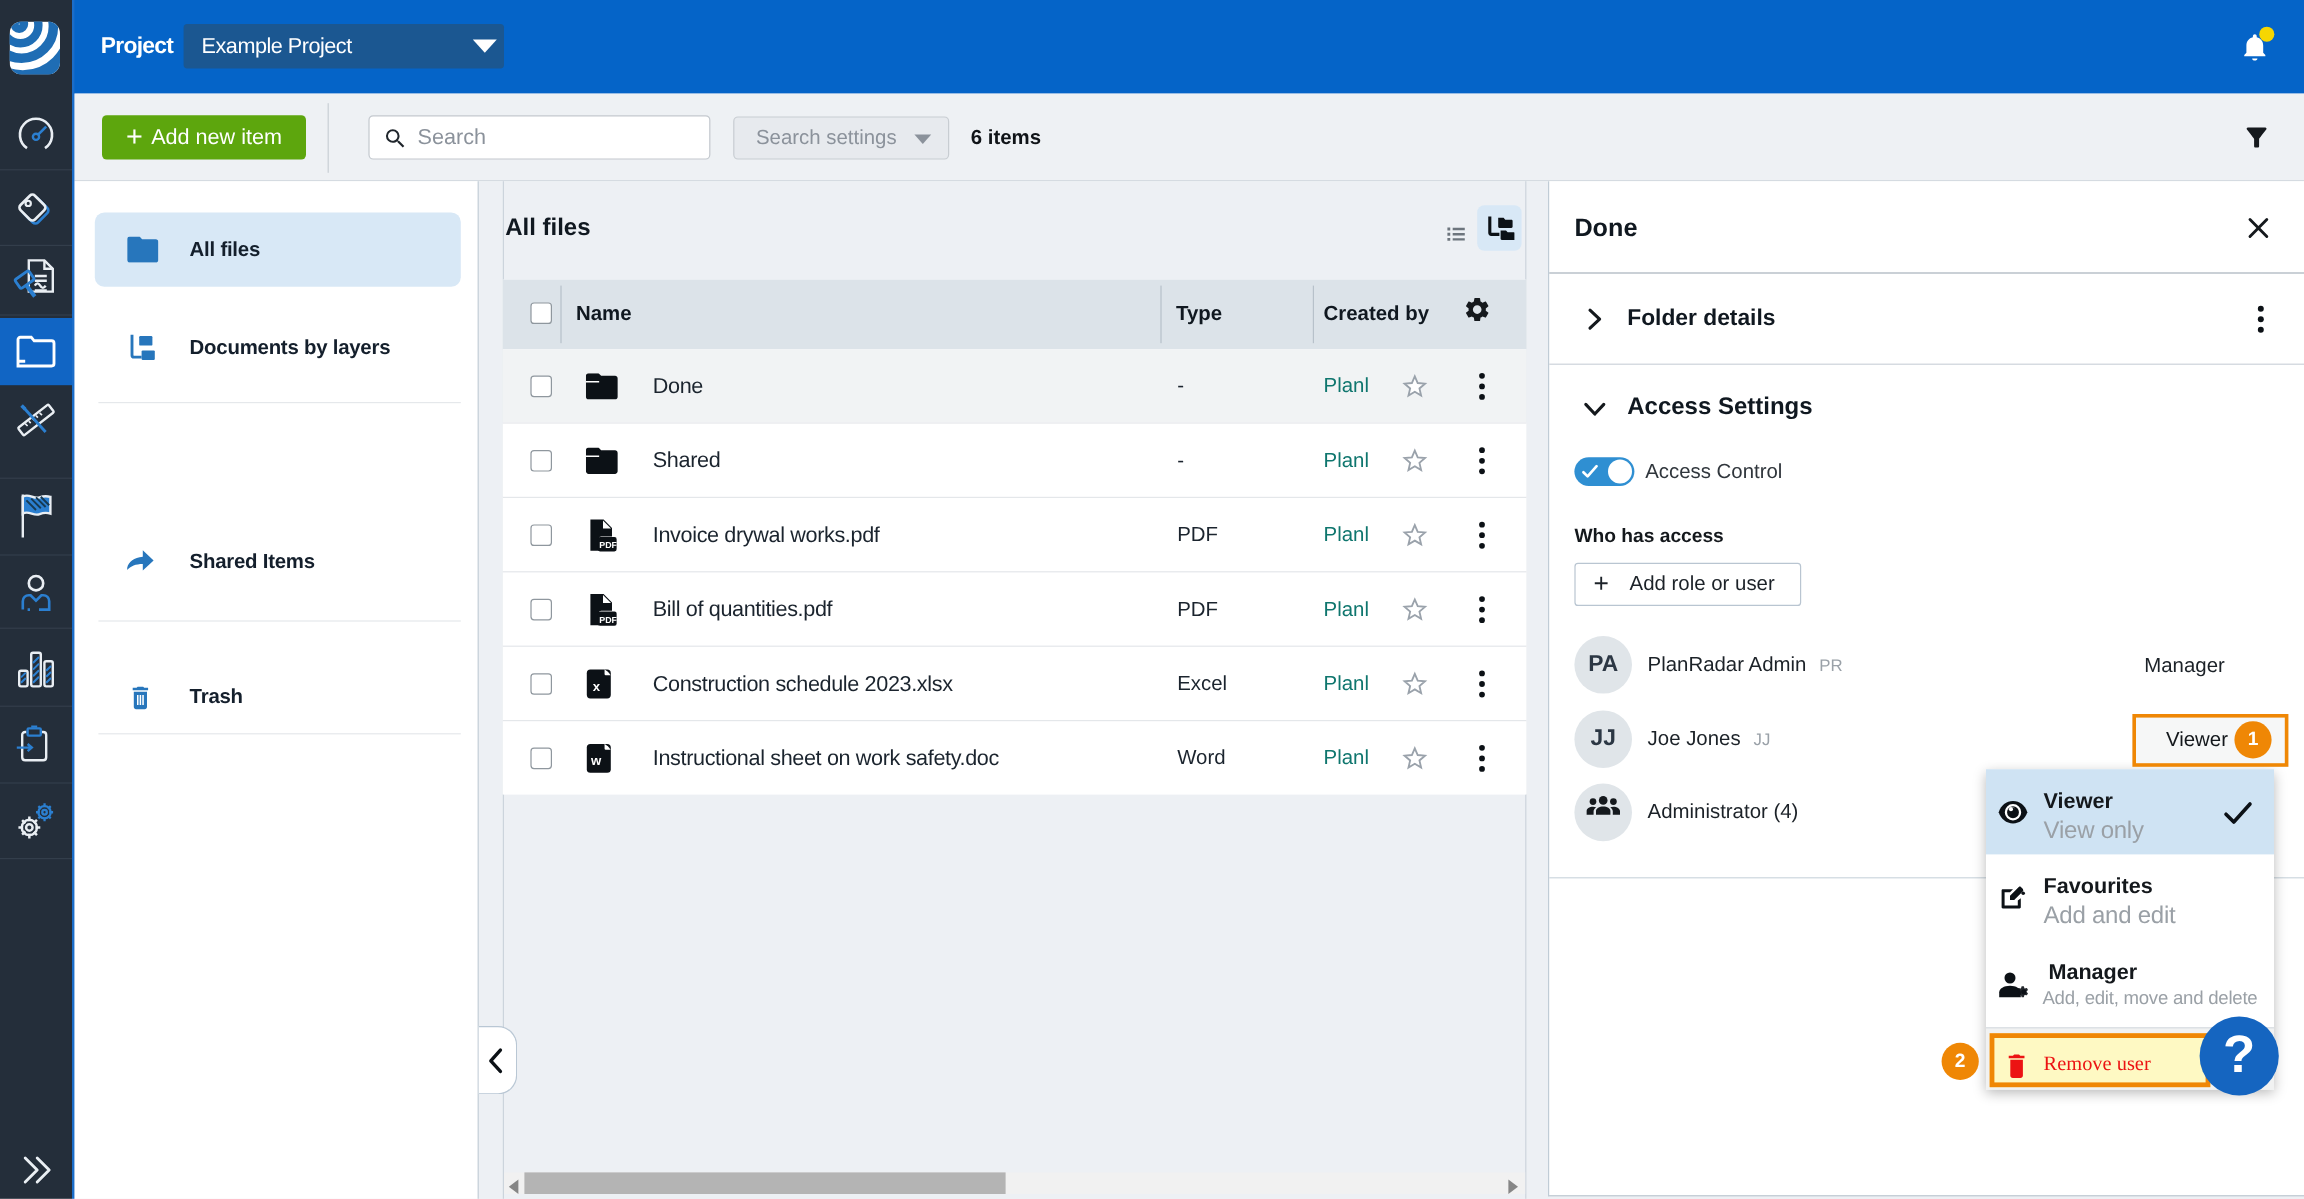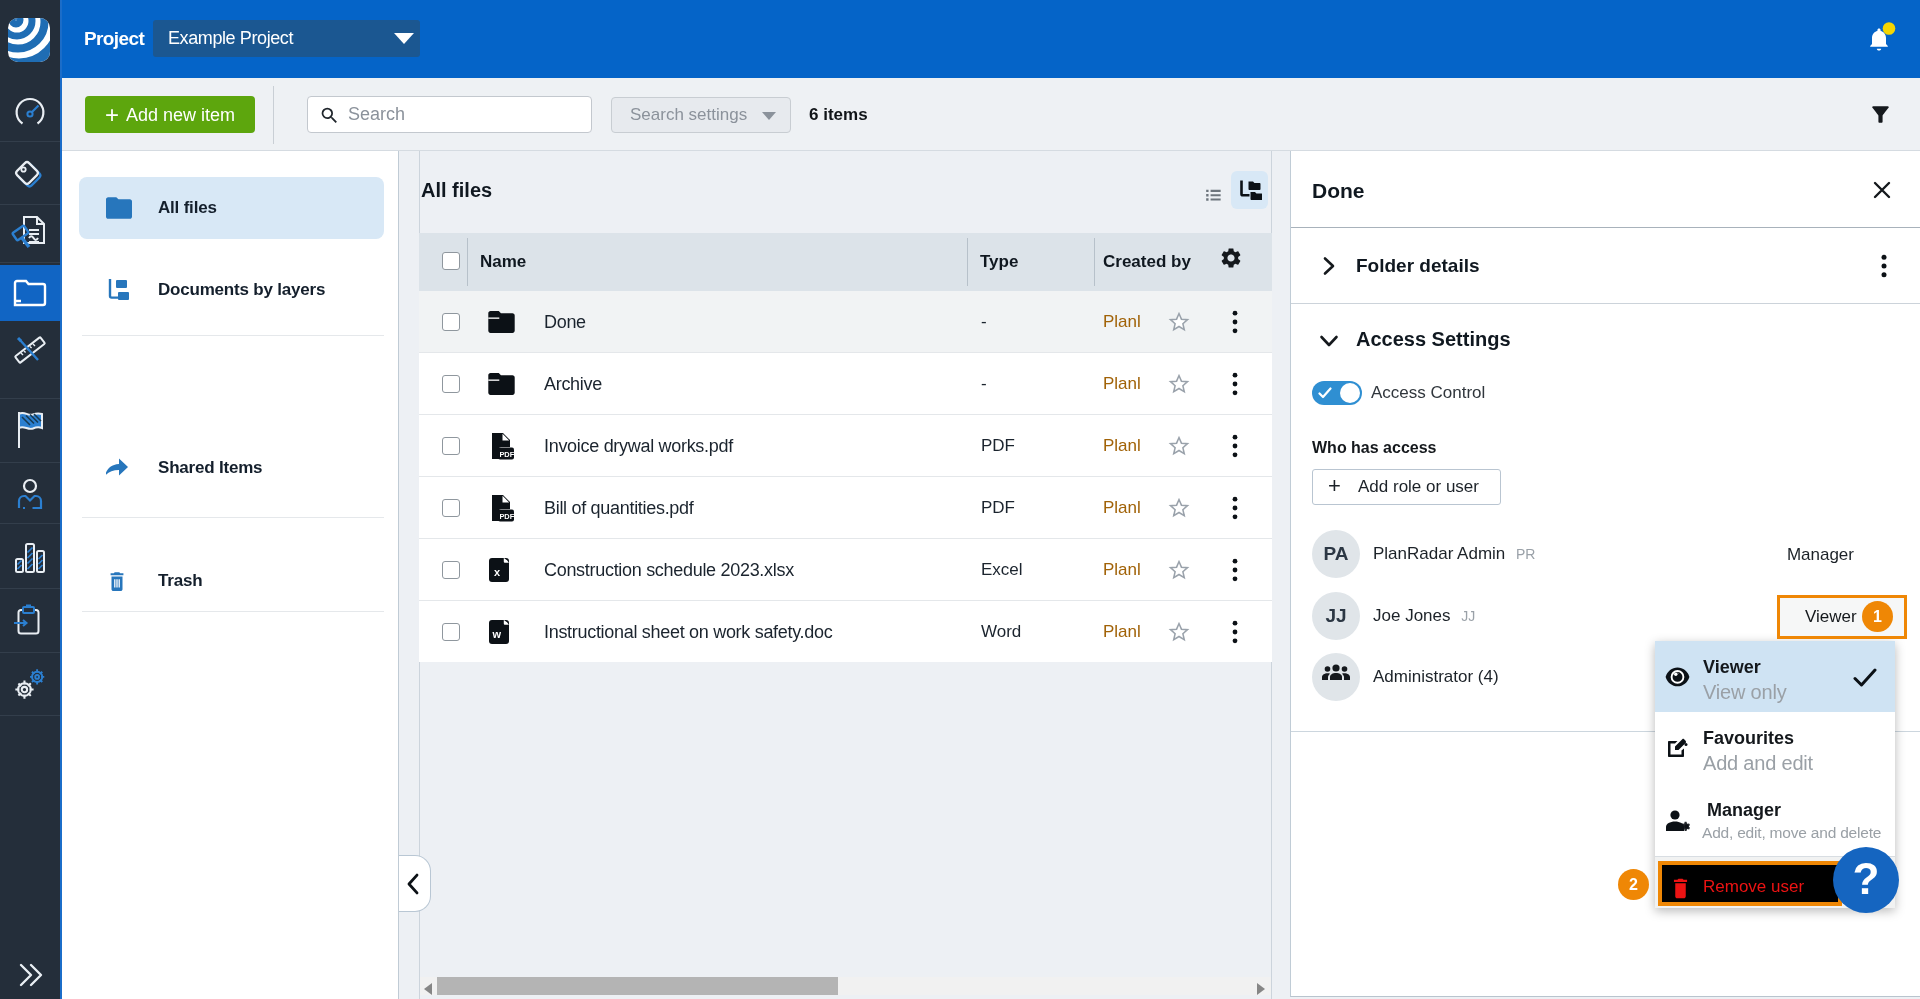--- a/index.html
+++ b/index.html
@@ -37,21 +37,21 @@
   #tglTree { left:1231px; top:171px; width:37px; height:38px; background:#d8e8f6; border-radius:6px; }
   
   #table { left:419px; top:233px; width:853px; background:#fff; }
   #thead { position:relative; height:58px; background:#dce3e9; }
   .row { position:relative; height:62px; border-top:1px solid #e4e7ea; background:#fff; }
   .row.alt { background:#f1f3f4; }
   .cb { position:absolute; left:23px; top:50%; margin-top:-9px; width:18px; height:18px; border:1.5px solid #8f979e; border-radius:3px; background:#fff; }
   .fic { position:absolute; left:69px; top:50%; transform:translateY(-50%); }
   .fname { position:absolute; left:125px; top:50%; transform:translateY(-50%); font-size:18px; color:#1b242e; white-space:nowrap; letter-spacing:-0.3px; }
   .ftype { position:absolute; left:562px; top:50%; transform:translateY(-50%); font-size:17px; color:#1b242e; }
-  .fcreat { position:absolute; left:684px; top:50%; transform:translateY(-50%); font-size:17px; color:#a16207; }
+  .fcreat { position:absolute; left:684px; top:50%; transform:translateY(-50%); font-size:17px; color:#0f766e; }
   .fstar { position:absolute; left:748px; top:50%; transform:translateY(-50%); }
   .fdots { position:absolute; left:813px; top:50%; transform:translateY(-50%); }
   .hsep { position:absolute; top:5px; width:1px; height:48px; background:#b7c1ca; }
   .hlb { position:absolute; top:50%; transform:translateY(-50%); font-size:17px; font-weight:bold; color:#101820; }
   
   #ctab { left:399px; top:855px; width:32px; height:57px; background:#fff; border:1px solid #b9c7d4; border-left:none; border-radius:0 16px 16px 0; z-index:3; }
   #hscroll { left:420px; top:977px; width:851px; height:18px; background:#f1f1f1; }
   #hthumb { left:437px; top:977px; width:401px; height:18px; background:#b4b4b4; }
   .sarrow { position:absolute; top:983px; width:0; height:0; }
   
@@ -64,21 +64,21 @@
   .sic { position:absolute; left:30px; transform:translateX(-50%); }
   .avatar { left:21px; width:48px; height:48px; border-radius:50%; background:#e0e5e9; text-align:center; line-height:48px; font-size:19px; font-weight:bold; color:#2c3744; }
   .uname { left:82px; font-size:17px; color:#1c2228; white-space:nowrap; }
   .usub { font-size:14px; color:#9aa1a8; margin-left:6px; }
   #vchip { left:1777px; top:595px; width:130px; height:44px; border:3px solid #ef8705; background:#f6f7f7; font-size:17px; color:#14181c; line-height:38px; padding-left:25px; z-index:11; }
   .badge { width:31px; height:31px; border-radius:50%; background:#ef8705; color:#fff; font-size:16px; font-weight:bold; text-align:center; line-height:31px; z-index:12; }
   .dditem { position:absolute; left:0; width:240px; }
   .ddic { position:absolute; left:10px; }
   .ddt1 { position:absolute; left:48px; font-size:18px; font-weight:bold; color:#14181c; }
   .ddt2 { position:absolute; left:48px; font-size:20px; color:#9aa0a6; white-space:nowrap; letter-spacing:-0.2px; }
-  #removeBox { left:1658px; top:861px; width:184px; height:45px; border:4px solid #ef8705; background:#000000; z-index:12; }
+  #removeBox { left:1658px; top:861px; width:184px; height:45px; border:4px solid #ef8705; background:#fef9c3; z-index:12;font-family:Liberation Serif, serif; }
   #helpBtn { left:1833px; top:847px; width:66px; height:66px; border-radius:50%; background:#1565c0; color:#fff; font-size:44px; font-weight:bold; text-align:center; line-height:64px; z-index:13; }
 </style>
 </head>
 <body>
 <div class="abs" id="topbar"></div>
 <div class="abs" id="bar2"></div>
 <div class="abs" id="projLabel">Project</div>
 <div class="abs" id="projDrop">Example Project</div>
 <div class="abs" id="projCaret"></div>
 
@@ -181,21 +181,21 @@
         <circle cx="3" cy="12" r="2.4" fill="#0c1116"></circle>
         <circle cx="3" cy="20.8" r="2.4" fill="#0c1116"></circle>
       </svg>
   </div>
   <div class="row">
     <span class="cb"></span>
     <svg class="fic" width="27" height="22" viewBox="0 0 24 20">
         <path fill="#0c1116" d="M9.5 0H2C.9 0 0 .9 0 2v16c0 1.1.9 2 2 2h20c1.1 0 2-.9 2-2V4c0-1.1-.9-2-2-2H11.5l-2-2z"></path>
         <path stroke="#fff" stroke-width="1.2" d="M0 6.5h10"></path>
       </svg>
-    <span class="fname">Archive</span>
+    <span class="fname">Shared</span>
       <span class="ftype">-</span>
       <span class="fcreat">Planl</span>
     <svg class="fstar" width="24" height="23" viewBox="0 0 24 24">
         <path fill="#fff" stroke="#9aa2ab" stroke-width="1.6" d="M12 16.7 17.5 20l-1.45-6.23L20.9 9.6l-6.37-.55L12 3.2 9.47 9.05 3.1 9.6l4.85 4.17L6.5 20z"></path>
       </svg>
     <svg class="fdots" width="6" height="24" viewBox="0 0 6 24">
         <circle cx="3" cy="3.2" r="2.4" fill="#0c1116"></circle>
         <circle cx="3" cy="12" r="2.4" fill="#0c1116"></circle>
         <circle cx="3" cy="20.8" r="2.4" fill="#0c1116"></circle>
       </svg>

